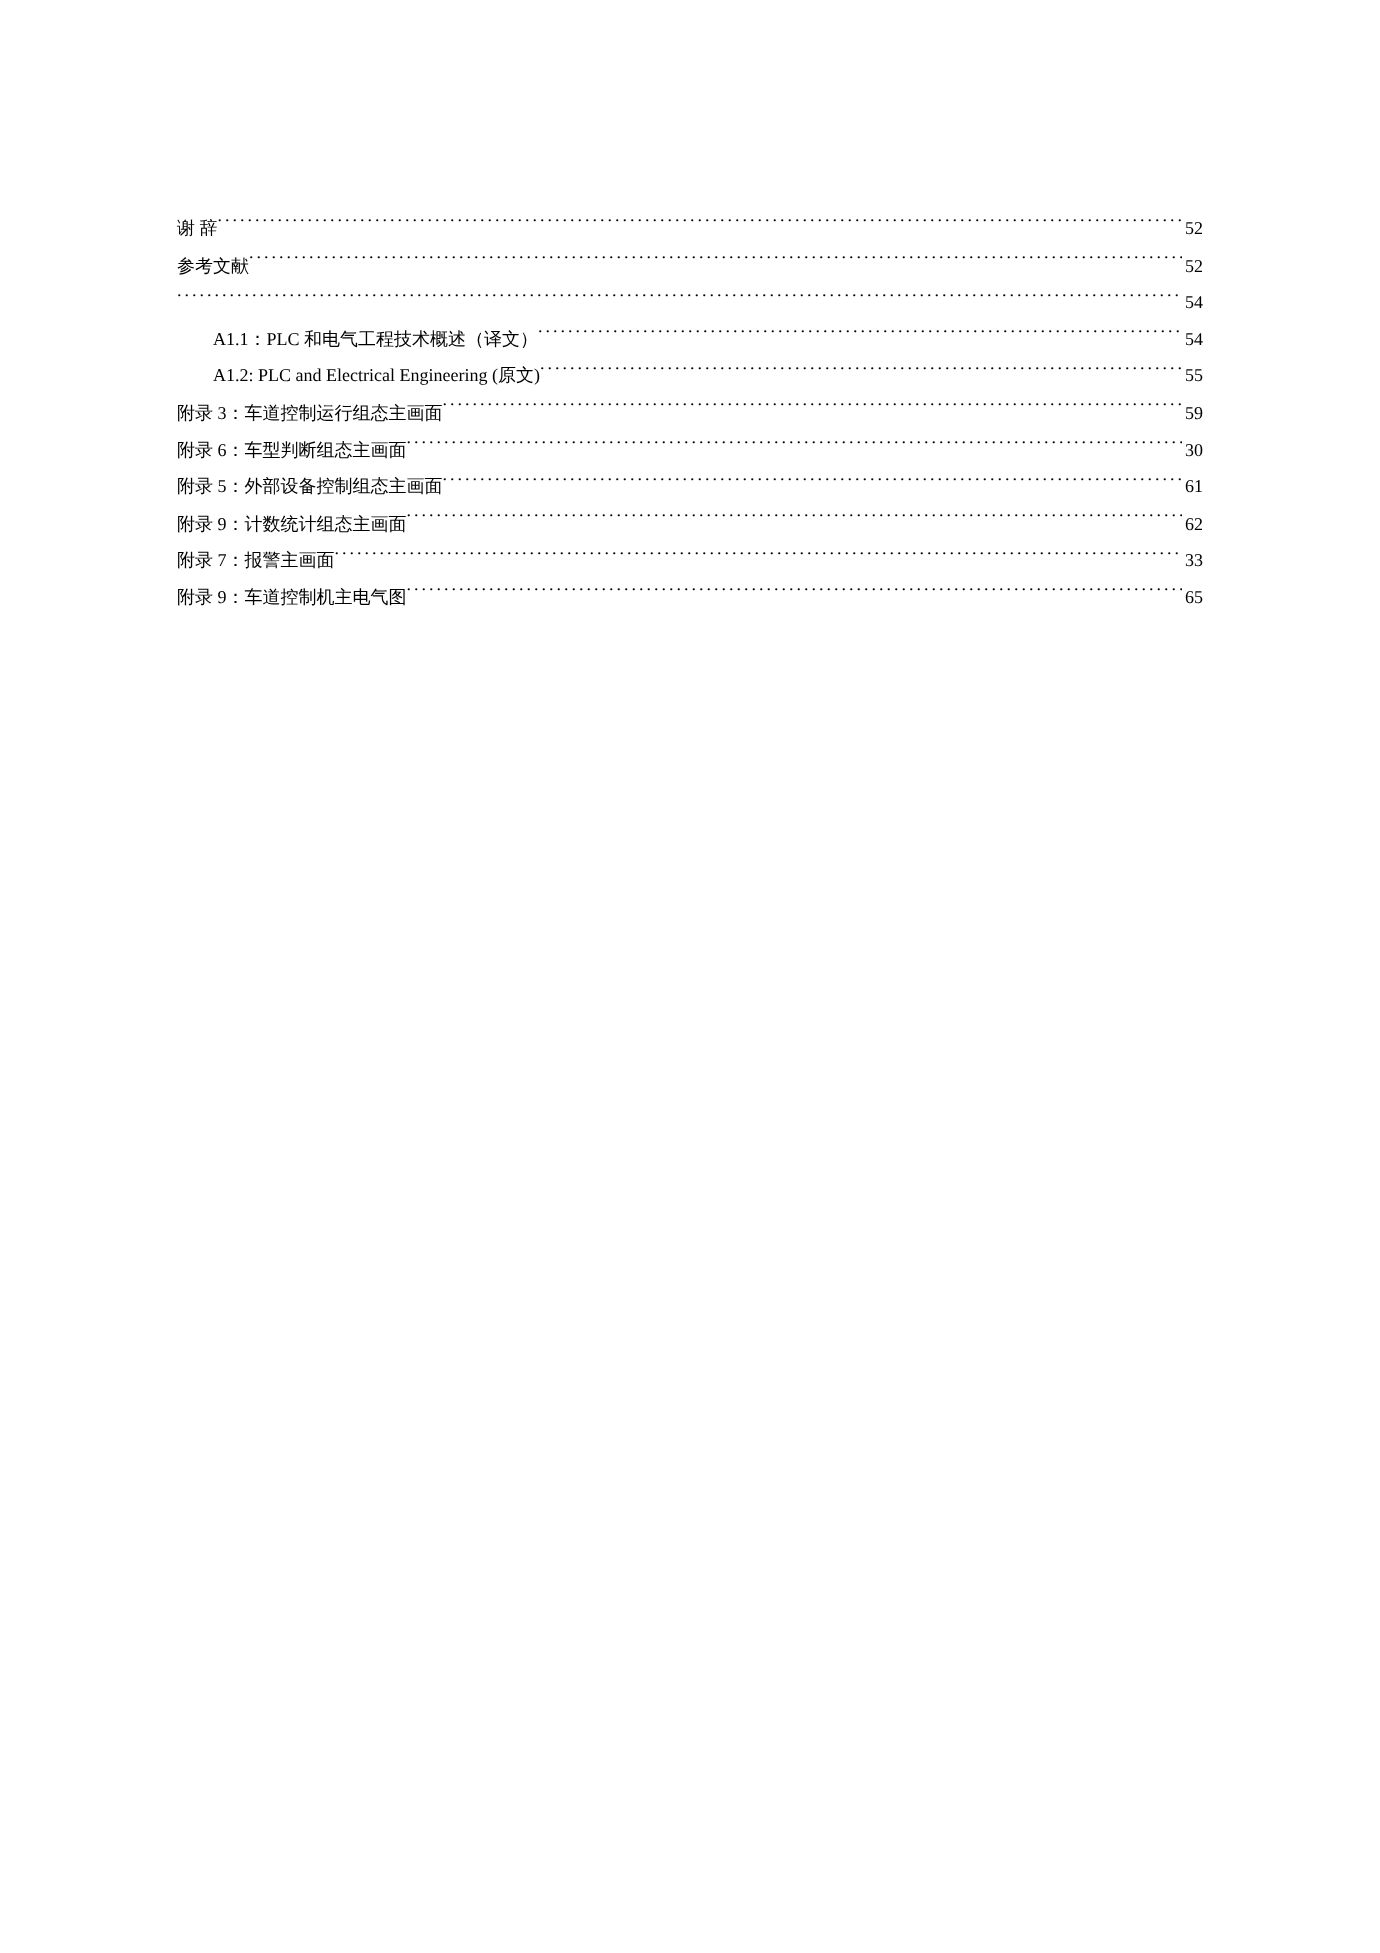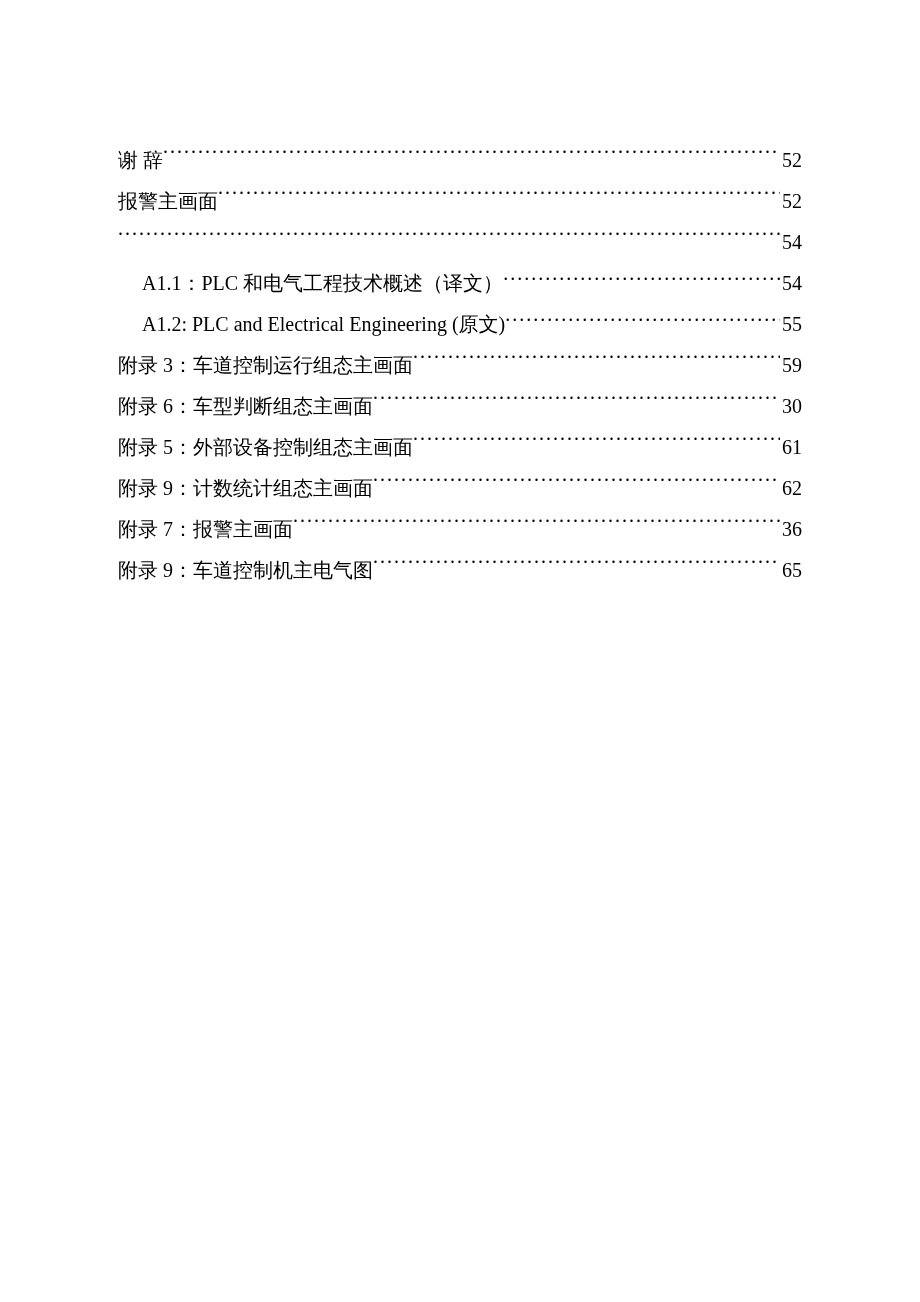--- a/index.html
+++ b/index.html
@@ -13,31 +13,30 @@
       background: #ffffff;
       font-family: "SimSun", "宋体", serif;
       padding: 140px 118px 0 118px;
     }
     .toc-container {
       width: 100%;
     }
     .toc-entry {
       display: flex;
       align-items: baseline;
-      font-size: 20px;
+      font-size: 12px;
       line-height: 2.05;
       color: #000000;
       white-space: nowrap;
     }
     .toc-entry.level-1 {
       padding-left: 0;
     }
     .toc-entry.level-2 {
       padding-left: 24px;
-      align-items: center;
     }
     .toc-title {
       flex-shrink: 0;
     }
     .toc-dots {
       flex: 1;
       overflow: hidden;
       letter-spacing: 2px;
       position: relative;
       height: 1em;
@@ -57,21 +56,21 @@
 </head>
 <body>
 
 <div class="toc-container">
   <div class="toc-entry level-1">
     <span class="toc-title">谢 辞 </span>
     <span class="toc-dots"></span>
     <span class="toc-page">52</span>
   </div>
   <div class="toc-entry level-1">
-    <span class="toc-title">报警主画面 </span>
+    <span class="toc-title">参考文献 </span>
     <span class="toc-dots"></span>
     <span class="toc-page">52</span>
   </div>
   <div class="toc-entry level-1">
     <span class="toc-dots"></span>
     <span class="toc-page">54</span>
   </div>
   <div class="toc-entry level-2">
     <span class="toc-title">A1.1：PLC 和电气工程技术概述（译文） </span>
     <span class="toc-dots"></span>
@@ -98,20 +97,20 @@
     <span class="toc-page">61</span>
   </div>
   <div class="toc-entry level-1">
     <span class="toc-title">附录 9：计数统计组态主画面 </span>
     <span class="toc-dots"></span>
     <span class="toc-page">62</span>
   </div>
   <div class="toc-entry level-1">
     <span class="toc-title">附录 7：报警主画面 </span>
     <span class="toc-dots"></span>
-    <span class="toc-page">36</span>
+    <span class="toc-page">33</span>
   </div>
   <div class="toc-entry level-1">
     <span class="toc-title">附录 9：车道控制机主电气图 </span>
     <span class="toc-dots"></span>
     <span class="toc-page">65</span>
   </div>
 </div>
 
 </body></html>

